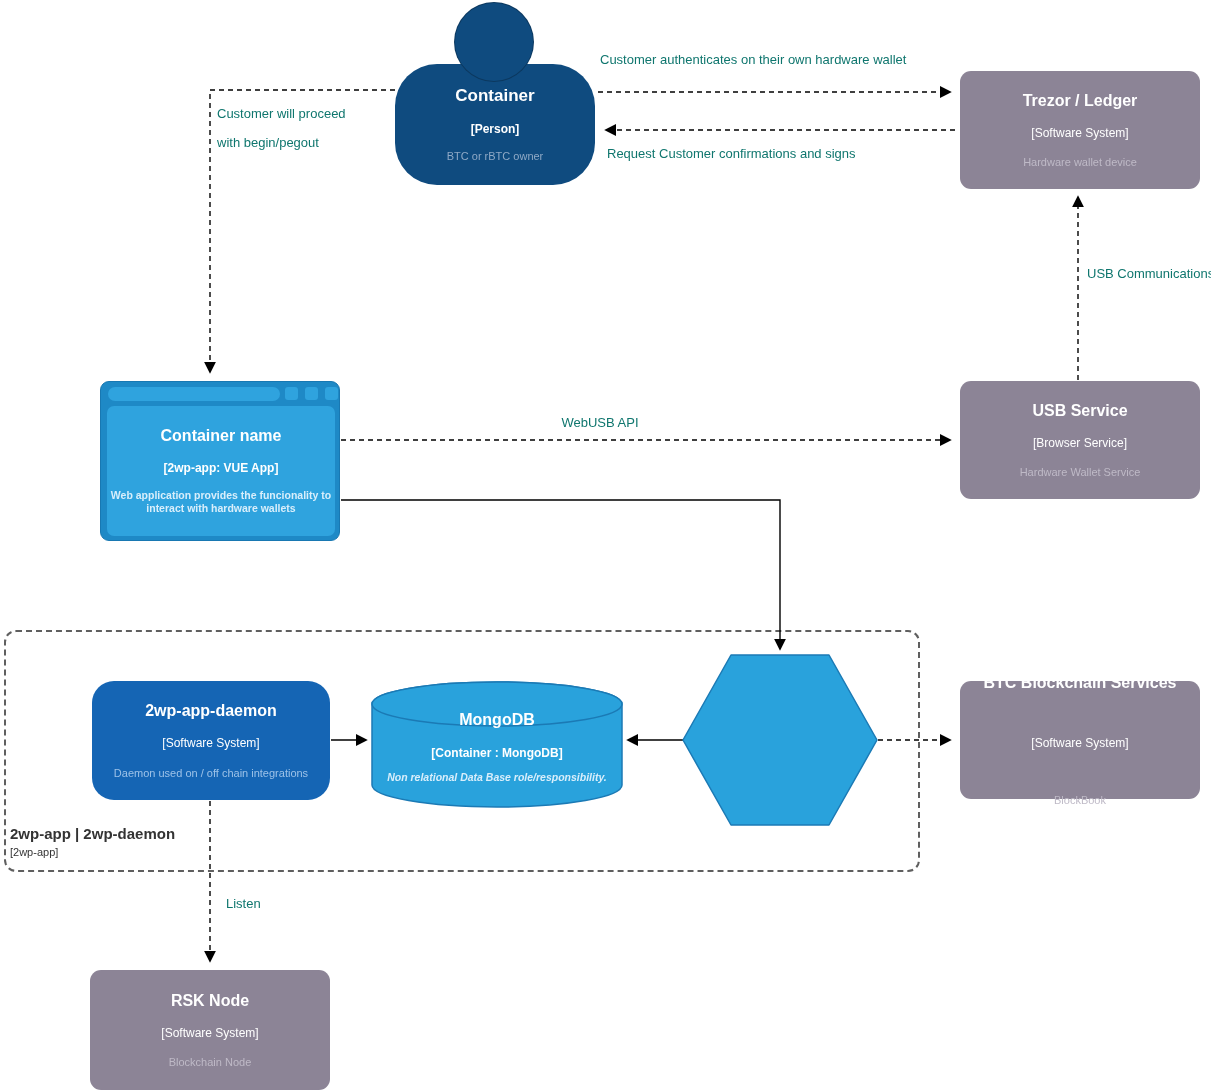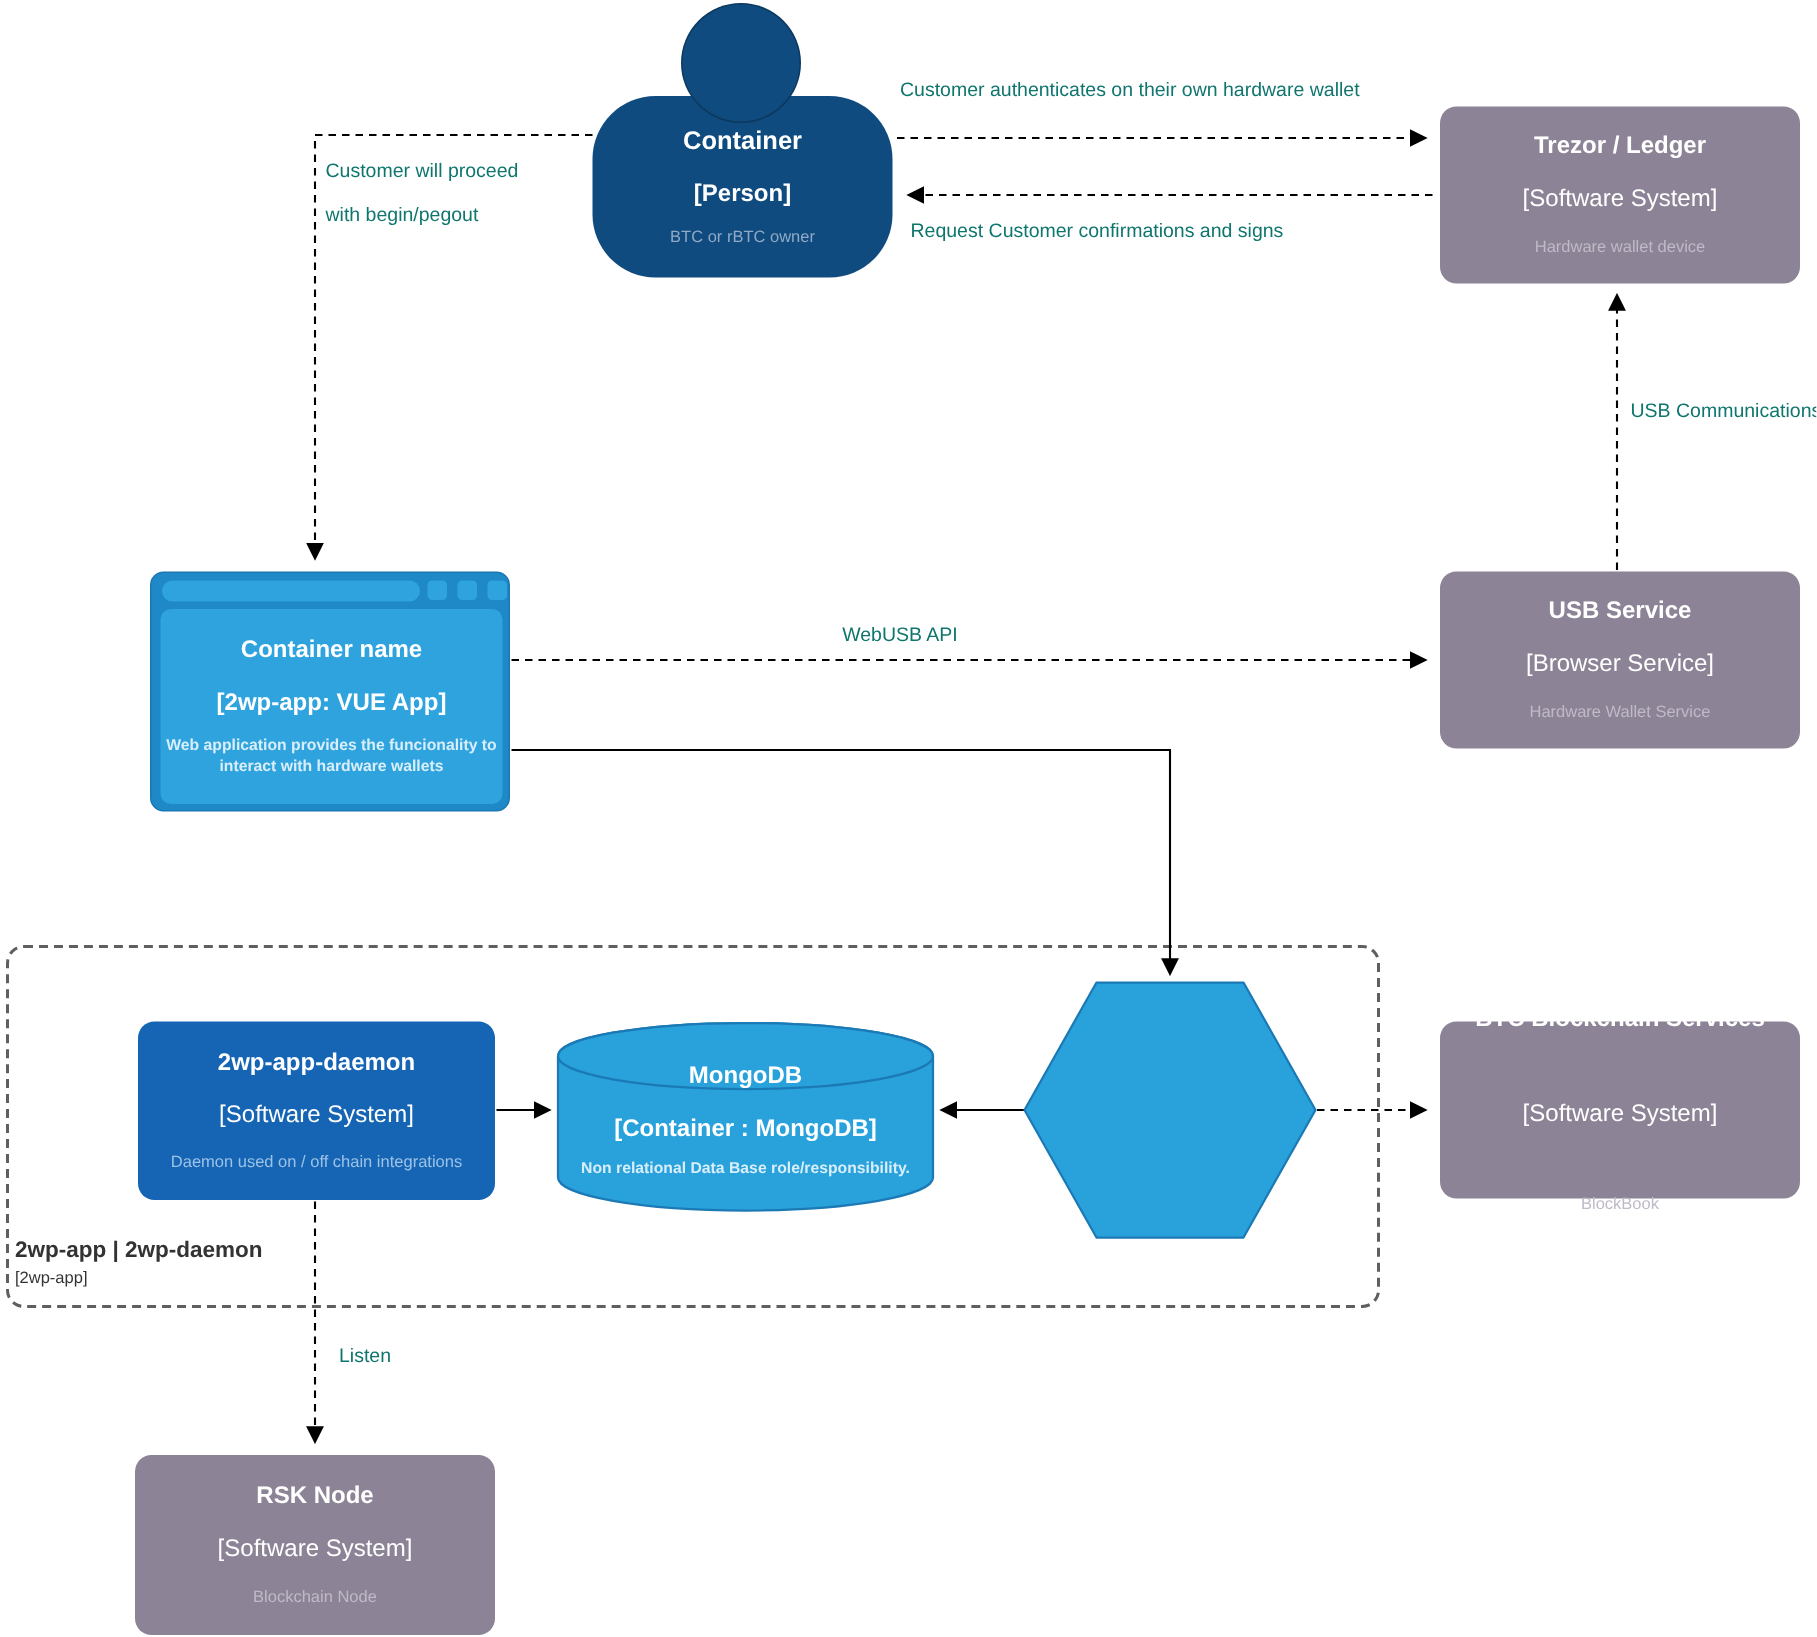--- a/index.html
+++ b/index.html
@@ -18,21 +18,21 @@
     flex-direction: column;
     align-items: center;
     justify-content: center;
     text-align: center;
     color: #ffffff;
     z-index: 3;
   }
   .rounded { border-radius: 11px; }
   .gray { background: #8c8496; }
   .title { font-size: 16px; font-weight: bold; line-height: 1.2; }
-  .subtitle { font-size: 16px; margin-top: 16px; line-height: 1.2; }
+  .subtitle { font-size: 12px; margin-top: 16px; line-height: 1.2; }
   .subtitle.bold { font-weight: bold; }
   .desc { font-size: 11px; margin-top: 15px; line-height: 1.3; }
   .gray .desc { color: #bfbac7; }
 
   
   .person-head {
     position: absolute;
     left: 454px; top: 2px;
     width: 80px; height: 80px;
     border-radius: 50%;
@@ -85,20 +85,21 @@
     flex-direction: column;
     align-items: center;
     justify-content: center;
     text-align: center;
     color: #fff;
   }
   .browser-inner .desc { color: #d8eefb; font-weight: bold; font-size: 10.5px; margin-top: 13px; width: 226px; }
 
   .blue-sys {
     background: #1565b4;
+    border-radius: 22px;
   }
   .blue-sys .desc { color: #9dc2e8; }
 
   
   .shape-label {
     position: absolute;
     display: flex;
     flex-direction: column;
     align-items: center;
     justify-content: center;
@@ -237,17 +238,17 @@
 
   <svg class="layer shapes" width="1211" height="1091" viewBox="0 0 1211 1091">
     <path d="M 372 704 A 125 22 0 0 1 622 704 L 622 785 A 125 22 0 0 1 372 785 Z" fill="#29a2dc" stroke="#1b7ab5" stroke-width="1.5"></path>
     <ellipse cx="497" cy="704" rx="125" ry="22" fill="#29a2dc" stroke="#1b7ab5" stroke-width="1.5"></ellipse>
     <polygon points="683,740 731,655 829,655 877,740 829,825 731,825" fill="#29a2dc" stroke="#1b7ab5" stroke-width="1.5" stroke-linejoin="round"></polygon>
   </svg>
 
   <div class="shape-label" style="left:372px; top:690px; width:250px; height:115px;">
     <div class="title">MongoDB</div>
     <div class="subtitle bold">[Container : MongoDB]</div>
-    <div class="desc" style="width:246px;">Non relational Data Base role/responsibility.</div>
+    <div class="desc" style="width:246px;font-style:italic;">Non relational Data Base role/responsibility.</div>
   </div>
 
 
 </div>
 
 </body></html>

